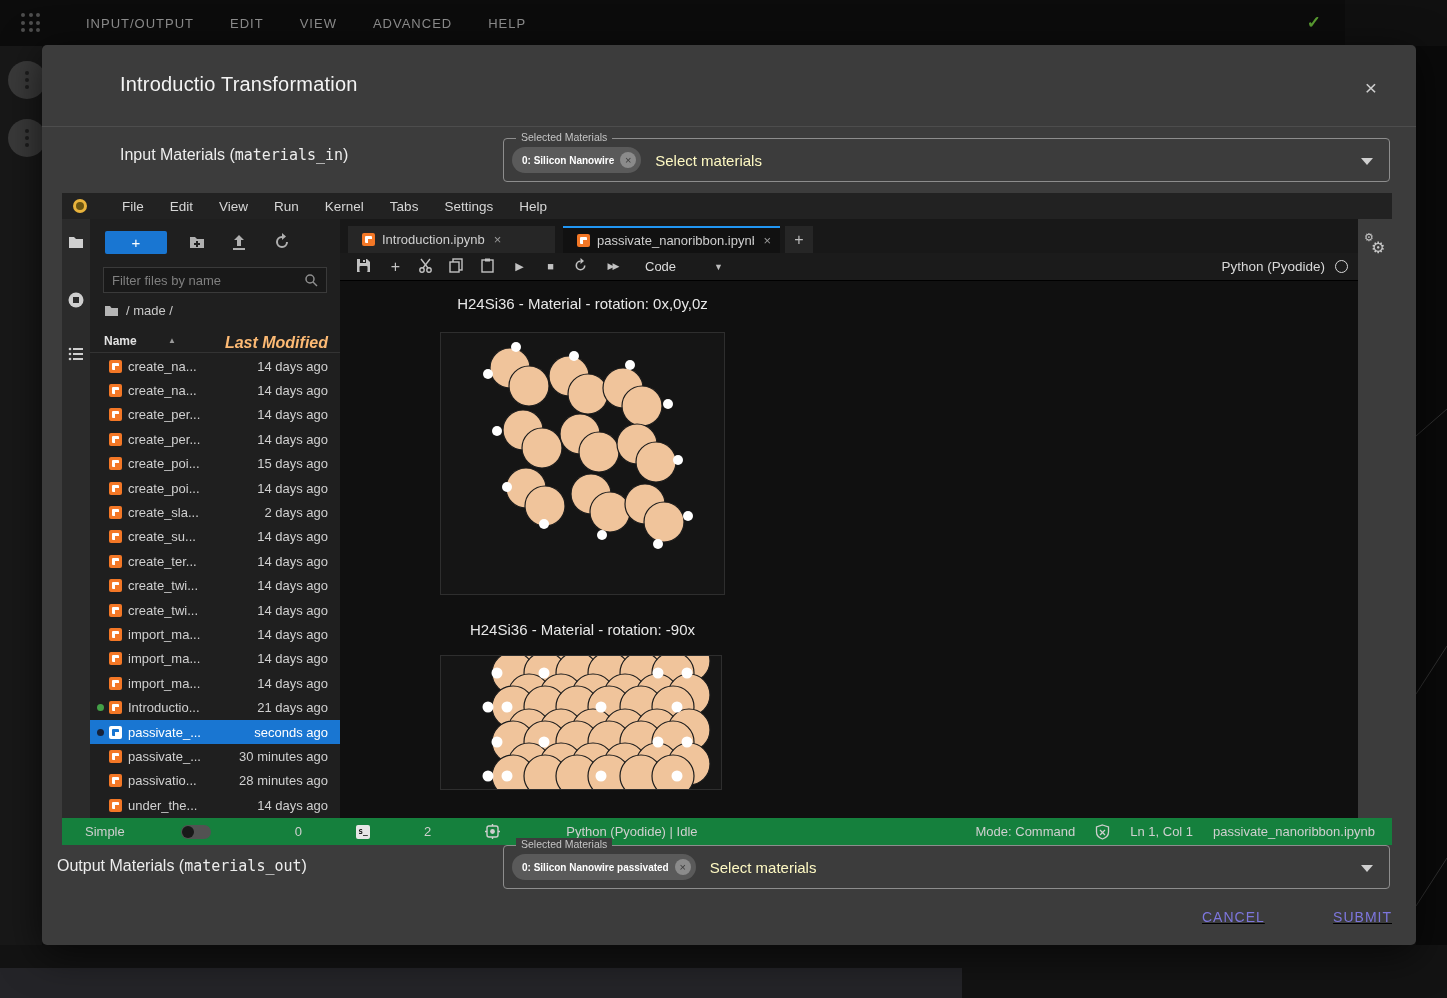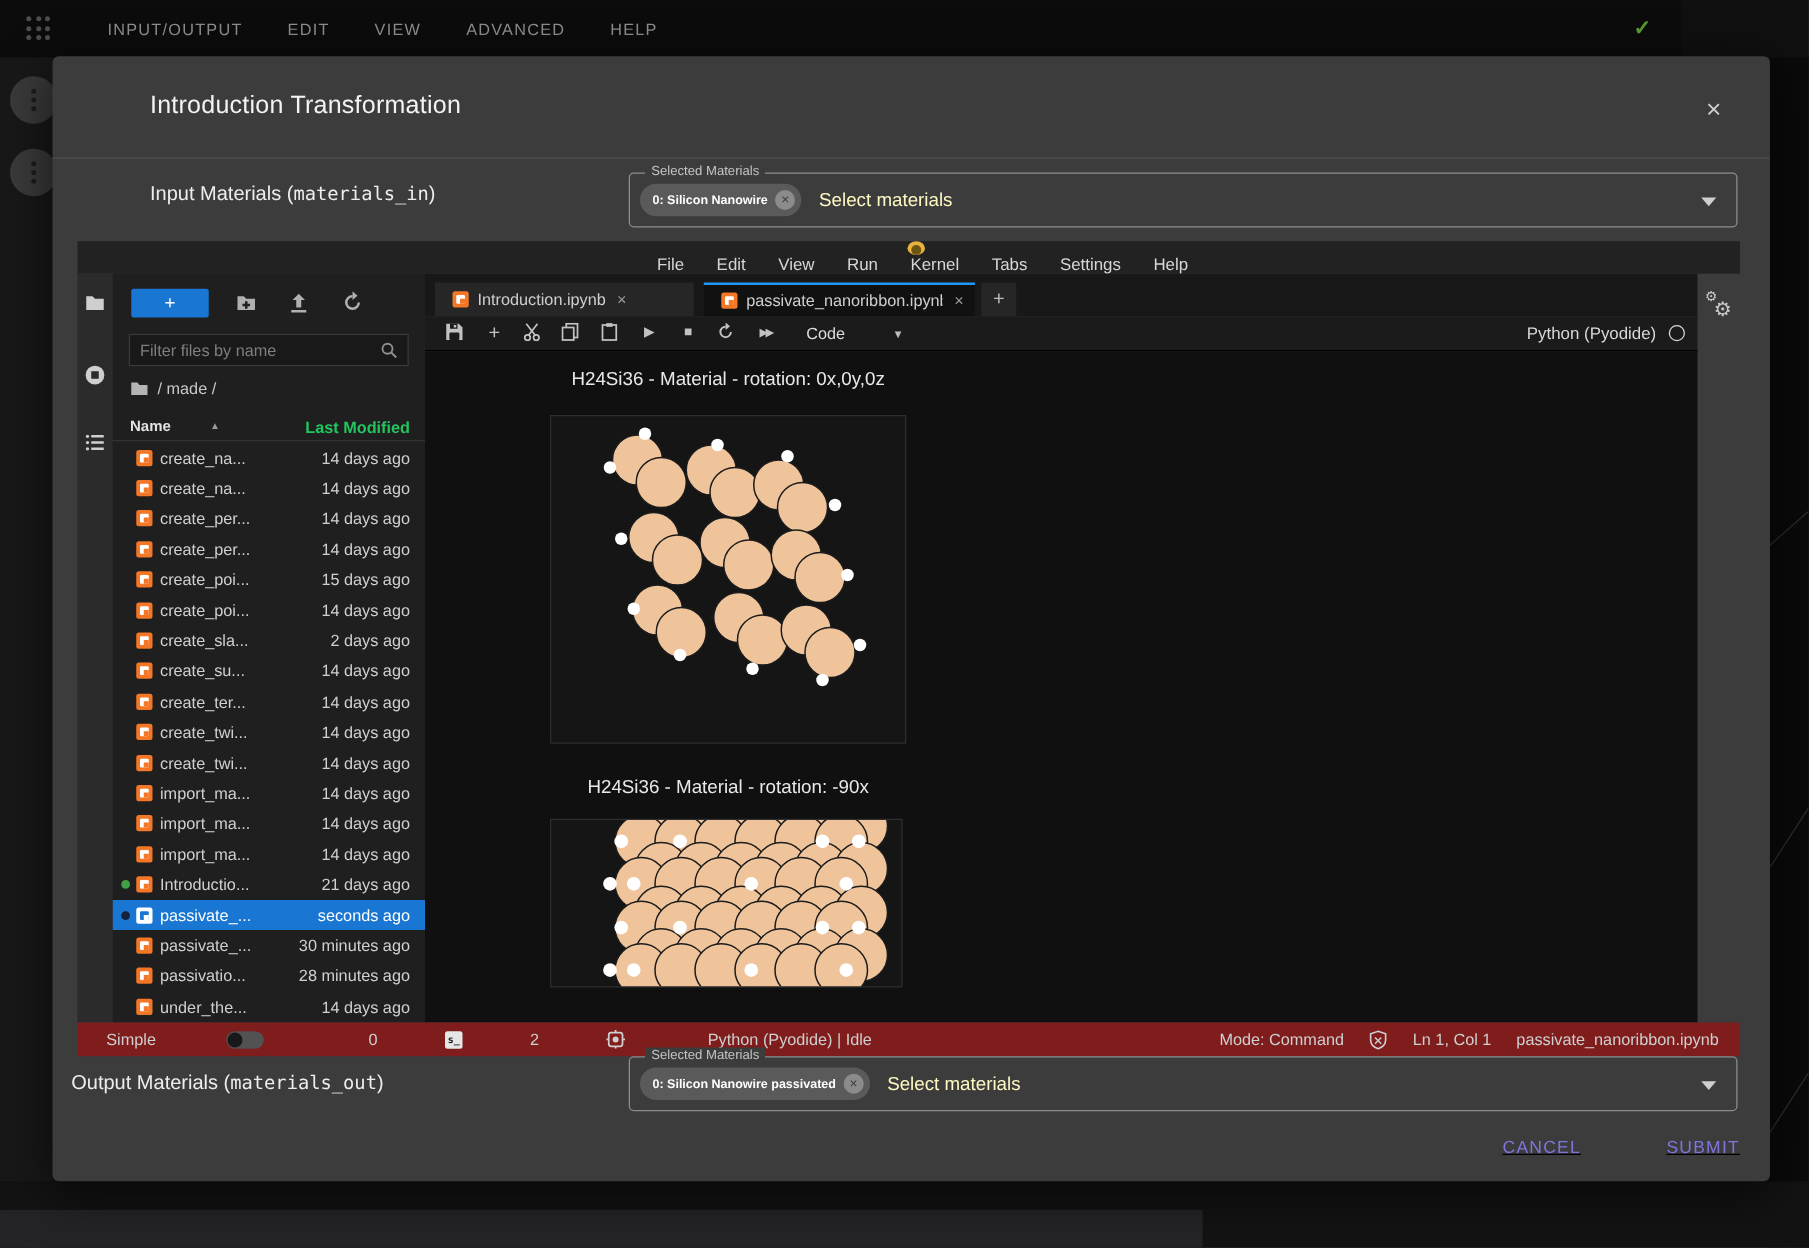--- a/index.html
+++ b/index.html
@@ -48,21 +48,21 @@
   
   #dialog-actions { left:1150px; top:856px; width:210px; display:flex; justify-content:space-between;text-decoration:underline; }
   .dlg-btn { color:#7d76dd; font-size:14px; letter-spacing:1px; background:none; border:none; padding:8px 10px; cursor:pointer; font-family:"Liberation Sans",sans-serif; }
 
   #dialog-gears { left:1322px; top:186px; color:#c9c9c9; }
   #dialog-gears .g1 { font-size:11px; position:absolute; left:0; top:0; }
   #dialog-gears .g2 { font-size:16px; position:absolute; left:7px; top:7px; }
 
   
   #jpanel { left:20px; top:148px; width:1330px; height:652px; }
-  #jmenubar { left:0; top:0; width:1330px; height:26px; background:#222222; display:flex; align-items:center;flex-direction:column; }
+  #jmenubar { left:0; top:0; width:1330px; height:26px; background:#222222; display:flex; align-items:center; }
   #jlogo { width:14px; height:14px; border-radius:50%; background:#e8b33c; margin-left:11px; position:relative; overflow:hidden; }
   #jlogo::after { content:""; position:absolute; left:3px; top:3px; width:8px; height:8px; border-radius:50%; background:#6b5512; }
   #jmenu { display:flex; margin-left:22px; }
   #jmenu span { color:#d6d6d6; font-size:13.5px; padding:0 13px; cursor:default; }
 
   #jbody { left:0; top:26px; width:1330px; height:599px; }
 
   
   #jstrip { left:0; top:0; width:28px; height:599px; background:#2b2b2b; }
   .strip-icon { position:absolute; left:5px; width:18px; height:18px; }
@@ -70,21 +70,21 @@
   
   #jbrowser { left:28px; top:0; width:250px; height:599px; background:#1f1f1f; }
   #fb-newlauncher { left:15px; top:12px; width:62px; height:23px; background:#1976d2; border-radius:2px; border:none; color:#fff; font-size:15px; line-height:21px; cursor:pointer; }
   .fb-tool { position:absolute; top:14px; width:18px; height:18px; cursor:pointer; }
   #fb-filter { left:13px; top:48px; width:224px; height:26px; background:#191919; border:1px solid #3a3a3a; display:flex; align-items:center; padding:0 8px; }
   #fb-filter span { color:#7f7f7f; font-size:13px; flex:1; }
   #fb-crumb { left:14px; top:84px; display:flex; align-items:center; gap:7px; color:#c9c9c9; font-size:13px; }
   #fb-header { left:0; top:112px; width:250px; height:22px; border-bottom:1px solid #333; }
   #fb-header .hname { position:absolute; left:14px; top:3px; color:#e2e2e2; font-size:12px; font-weight:bold; }
   #fb-header .hsort { position:absolute; left:78px; top:5px; color:#9a9a9a; font-size:8px; }
-  #fb-header .hmod { position:absolute; right:12px; top:3px; color:#22c55e; font-size:13px; font-weight:bold; }
+  #fb-header .hmod { position:absolute; right:12px; top:3px; color:#fdba74; font-size:16px; font-weight:bold;font-style:italic; }
   #fb-rows { left:0; top:135px; width:250px; height:464px; overflow:hidden; }
   .frow { position:relative; width:250px; height:24.4px; display:flex; align-items:center; cursor:pointer; }
   .frow .dot { width:7px; height:7px; border-radius:50%; margin-left:7px; flex:none; }
   .frow .dot.none { background:transparent; }
   .frow .dot.green { background:#43a047; }
   .frow .dot.dark { background:#16223a; }
   .nb-icon { width:13px; height:13px; background:#f37726; border-radius:2px; margin-left:5px; flex:none; position:relative; }
   .nb-icon::after { content:""; position:absolute; left:3px; top:3px; width:7px; height:7px; background:#fff; border-radius:1px; }
   .nb-icon::before { content:""; position:absolute; left:6px; top:6px; width:4px; height:4px; background:#f37726; z-index:1; }
   .frow .fname { color:#d0d0d0; font-size:13px; margin-left:6px; white-space:nowrap; }
@@ -117,21 +117,21 @@
   #jcontent { left:0; top:62px; width:1018px; height:537px; background:#101010; overflow:hidden; }
   #nb-clipline { position:absolute; left:30px; top:-6px; width:425px; text-align:center; color:#e3e3e3; font-size:13.5px; font-weight:bold; }
   .nb-caption { position:absolute; width:285px; left:100px; text-align:center; color:#e8e8e8; font-size:15px; }
   #nb-caption1 { top:14px; }
   #nb-caption2 { top:340px; }
   .struct-box { position:absolute; left:100px; background:#151515; border:1px solid #2e2e2e; overflow:hidden; }
   #struct1 { top:51px; width:285px; height:263px; }
   #struct2 { top:374px; width:282px; height:135px; }
 
   
-  #jstatus { left:0; top:625px; width:1330px; height:27px; background:#7f1d1d; display:flex; align-items:center; font-size:13px; color:#cfcfcf;gap:44px; }
+  #jstatus { left:0; top:625px; width:1330px; height:27px; background:#15803d; display:flex; align-items:center; font-size:13px; color:#cfcfcf;gap:44px; }
   #st-simple { margin-left:23px; }
   #st-toggle { width:30px; height:14px; border-radius:7px; background:#525252; margin-left:12px; position:relative; cursor:pointer; }
   #st-toggle i { position:absolute; left:1px; top:1px; width:12px; height:12px; border-radius:50%; background:#191919; }
   #st-terms { margin-left:40px; }
   #st-term-icon { width:14px; height:14px; background:#e6e6e6; border-radius:2px; margin-left:10px; color:#1b1b1b; font-size:8px; font-weight:bold; text-align:center; line-height:14px; }
   #st-kernels { margin-left:10px; }
   #st-kernel-icon { margin-left:10px; width:15px; height:15px; }
   #st-kstatus { margin-left:22px; }
   #st-right { margin-left:auto; display:flex; align-items:center; gap:20px; margin-right:17px; }
 
@@ -178,21 +178,21 @@
   <svg width="31" height="952" viewBox="0 0 31 952">
     <line x1="0" y1="390" x2="31" y2="363" stroke="#4a4a4a" stroke-width="1" opacity="0.6"></line>
     <line x1="0" y1="648" x2="31" y2="600" stroke="#4a4a4a" stroke-width="1" opacity="0.6"></line>
     <line x1="0" y1="860" x2="31" y2="812" stroke="#4a4a4a" stroke-width="1" opacity="0.6"></line>
   </svg>
 </div>
 <div class="abs" id="bottom-underlay"></div>
 <div class="abs" id="bottom-strip"></div>
 
 <div class="abs" id="dialog">
-  <div class="abs" id="dialog-title">Introduction Transformation</div>
+  <div class="abs" id="dialog-title">Introductio Transformation</div>
   <div class="abs" id="dialog-close">×</div>
   <div class="abs" id="dialog-divider"></div>
 
   <div class="abs section-label" id="input-label">
     <span>Input Materials (</span><span class="mono">materials_in</span><span>)</span>
   </div>
 
   <fieldset class="mat-field" id="mat-field-in">
     <legend>Selected Materials</legend>
     <div class="chip">

